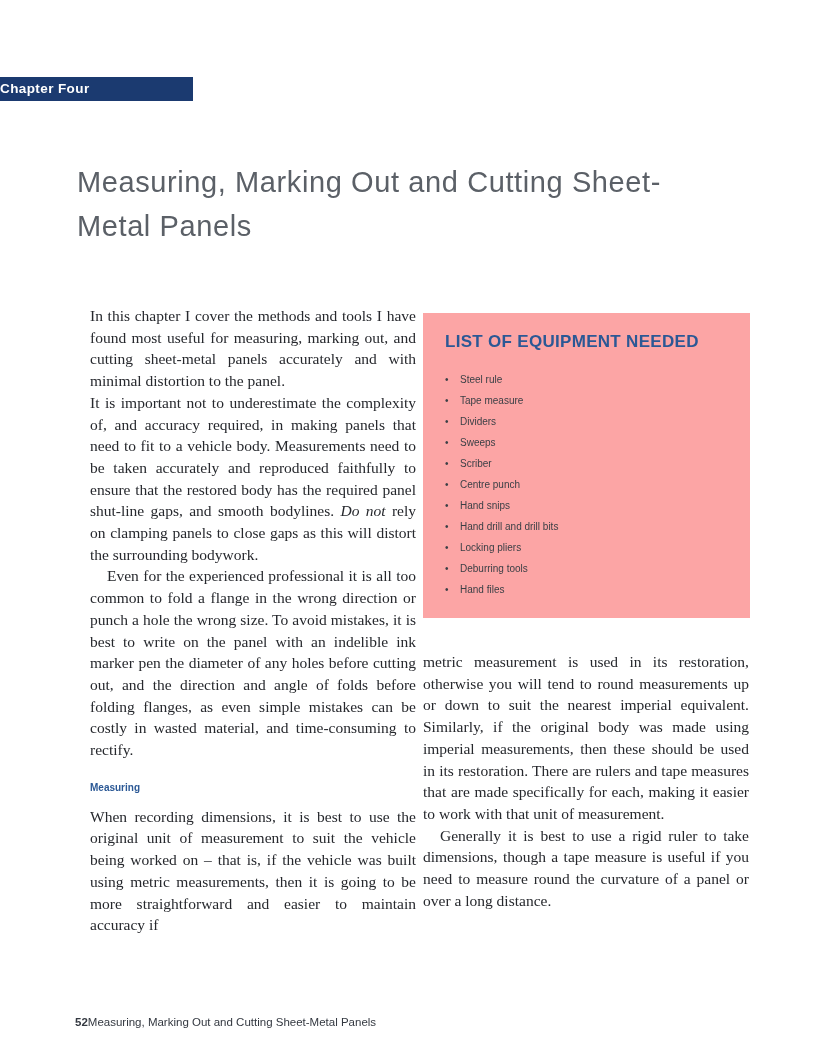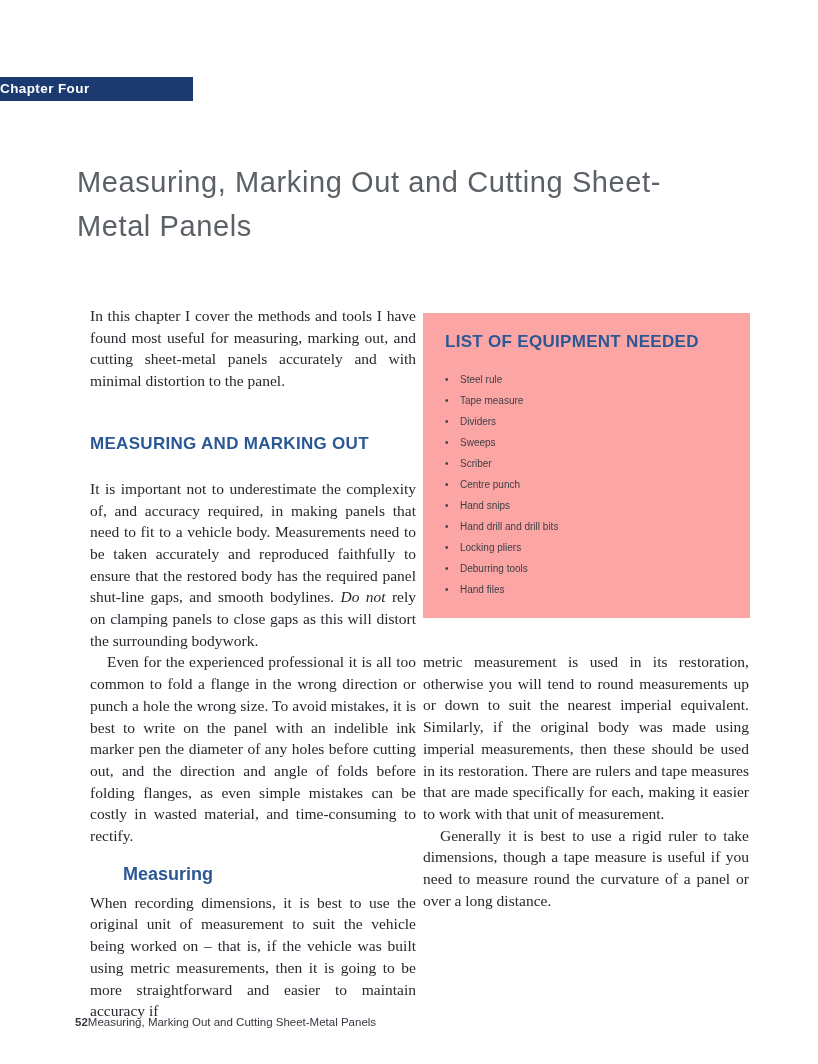--- a/index.html
+++ b/index.html
@@ -52,28 +52,27 @@
     font-weight: bold;
     letter-spacing: 0.3px;
     color: #2b5895;
     text-align: left;
     margin-top: 42px;
     margin-bottom: 24px;
     line-height: 20px;
   }
   .subsection-heading {
     font-family: "Liberation Sans", sans-serif;
-    font-size: 18px;
+    font-size: 10px;
     font-weight: bold;
     color: #2b5895;
     text-align: left;
     margin-top: 18px;
     margin-bottom: 9px;
     line-height: 18px;
-    margin-left: 33px;
   }
   .para-indent { text-indent: 17px; }
   .italic { font-style: italic; }
   .equipment-box {
     width: 327px;
     background: #fca5a5;
     padding: 19px 22px 18px 22px;
     text-align: left;
     margin-bottom: 33px;
   }
@@ -120,21 +119,20 @@
 
 <div class="page">
 
   <div class="chapter-banner">Chapter Four</div>
 
   <h1 class="page-title">Measuring, Marking Out and Cutting Sheet-Metal Panels</h1>
 
   <div class="col col-left">
     <p>In this chapter I cover the methods and tools I have found most useful for measuring, marking out, and cutting sheet-metal panels accurately and with minimal distortion to the panel.</p>
 
-    <h2 class="section-heading">MEASURING AND MARKING OUT</h2>
 
     <p><span>It is important not to underestimate the complexity of, and accuracy required, in making panels that need to fit to a vehicle body. Measurements need to be taken accurately and reproduced faithfully to ensure that the restored body has the required panel shut-line gaps, and smooth bodylines. </span><span class="italic">Do not</span><span> rely on clamping panels to close gaps as this will distort the surrounding bodywork.</span></p>
 
     <p class="para-indent">Even for the experienced professional it is all too common to fold a flange in the wrong direction or punch a hole the wrong size. To avoid mistakes, it is best to write on the panel with an indelible ink marker pen the diameter of any holes before cutting out, and the direction and angle of folds before folding flanges, as even simple mistakes can be costly in wasted material, and time-consuming to rectify.</p>
 
     <h3 class="subsection-heading">Measuring</h3>
 
     <p>When recording dimensions, it is best to use the original unit of measurement to suit the vehicle being worked on – that is, if the vehicle was built using metric measurements, then it is going to be more straightforward and easier to maintain accuracy if</p>
   </div>
 

